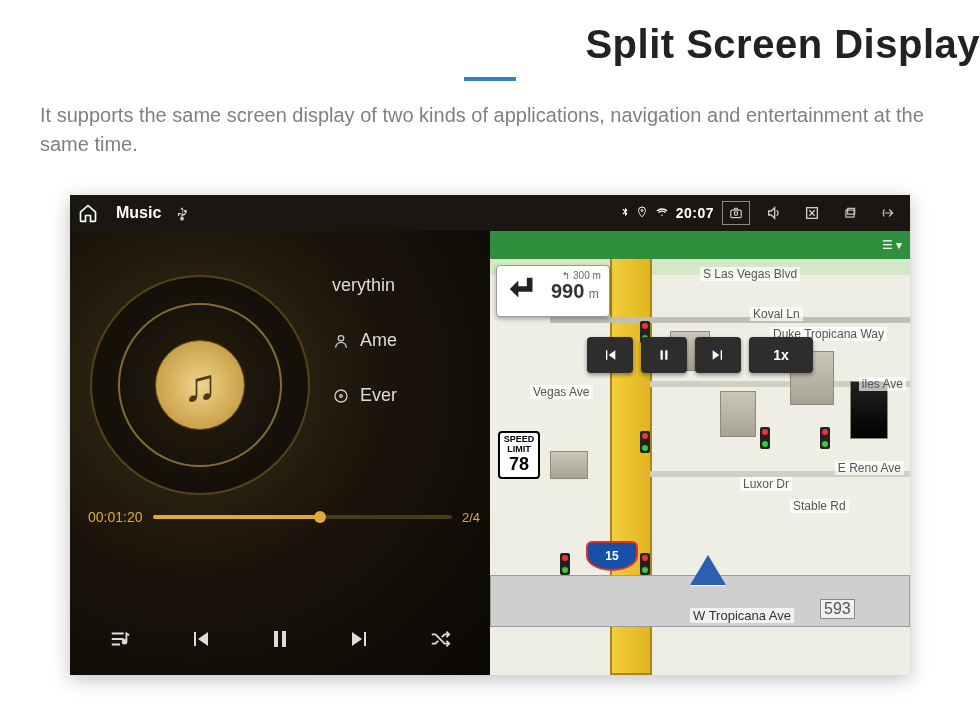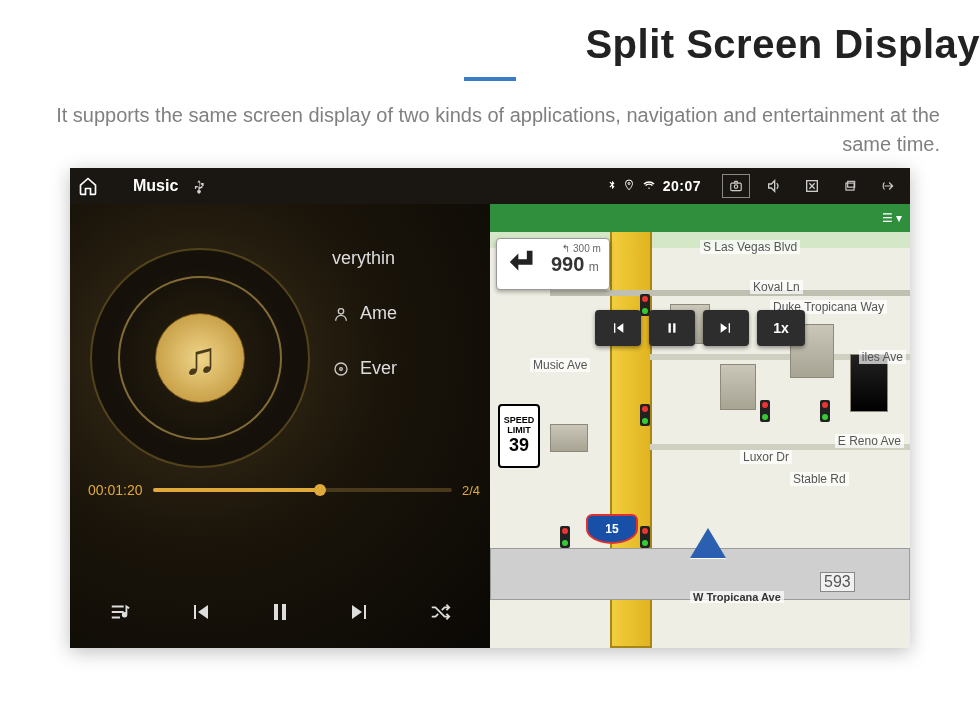--- a/index.html
+++ b/index.html
@@ -1,27 +1,27 @@
 <!DOCTYPE html>
 <html><head>
 <meta charset="utf-8">
 <style>
 * { margin: 0; padding: 0; box-sizing: border-box; }
 body { font-family: -apple-system, Helvetica, Arial, sans-serif; background: #fff; width: 980px; height: 716px; overflow: hidden; }
 .page { width: 980px; height: 716px; }
 .heading { text-align: right; padding: 22px 0 6px; }
 .heading h1 { font-size: 40px; font-weight: 700; color: #222; letter-spacing: 0.5px; }
 .underline { width: 52px; height: 4px; background: #3a7cc8; margin: 10px auto 14px; }
-.desc { text-align: right; font-size: 20px; color: #808080; line-height: 1.45; max-width: 900px; margin: 0 auto 9px; }
+.desc { text-align: left; font-size: 20px; color: #808080; line-height: 1.45; max-width: 900px; margin: 0 auto 36px; }
 .device-wrap { width: 840px; height: 480px; margin: 0 auto; background: #000; display: flex; flex-direction: column; box-shadow: 0 4px 18px rgba(0,0,0,.25); }
 .status-bar { height: 36px; display: flex; align-items: center; color: #fff; font-size: 14px; padding: 0 8px; background: #1a1712; position: relative; }
 .status-left { display: flex; align-items: center; gap: 14px; }
-.status-right { display: flex; align-items: center; gap: 13px; margin-left: auto; }
+.status-right { display: flex; align-items: center; gap: 0; margin-left: auto; }
 .home-icon svg, .usb-icon svg { display: block; }
-.status-title { font-size: 16px; font-weight: 600; margin-left: 21px; }
+.status-title { font-size: 16px; font-weight: 600; margin-left: 4px; }
 .sys-icons { display: flex; align-items: center; gap: 6px; font-size: 14px; }
 .clock { font-weight: 600; letter-spacing: .5px; }
 .sysbar-box { display: flex; align-items: center; gap: 10px; margin-left: 8px; }
 .sysbar-btn { width: 28px; height: 24px; display: flex; align-items: center; justify-content: center; color: #ccc; }
 .cam-box { border: 1px solid #888; padding: 2px 4px; }
 .back-icon svg { transform: scaleX(-1); }
 .split { flex: 1; display: flex; min-height: 0; }
 .music-pane { width: 420px; background: radial-gradient(ellipse at 30% 35%, #3b2f17 0%, #1a140a 45%, #0a0805 100%); color: #ddd; position: relative; display: flex; flex-direction: column; }
 .mp-body { flex: 1; position: relative; }
 .album-disc { position: absolute; left: 20px; top: 44px; width: 220px; height: 220px; border-radius: 50%; background: radial-gradient(circle at 50% 50%, #2a200e 0%, #15110a 60%); border: 2px solid rgba(200,160,60,.35); display: flex; align-items: center; justify-content: center; }
@@ -47,22 +47,22 @@
 .road-h3 { position: absolute; left: 160px; right: 0; top: 150px; height: 6px; background: #cfcfc2; }
 .road-h4 { position: absolute; left: 160px; right: 0; top: 240px; height: 6px; background: #cfcfc2; }
 .street-label { position: absolute; font-size: 12px; color: #555; background: rgba(255,255,255,.7); padding: 0 3px; }
 .top-strip { position: absolute; top: 0; left: 0; right: 0; height: 28px; background: #2f8f3c; display: flex; align-items: center; justify-content: flex-end; padding: 0 8px; color: #fff; font-size: 12px; gap: 6px; }
 .turn-card { position: absolute; left: 6px; top: 34px; background: #fff; border: 1px solid #999; border-radius: 4px; padding: 6px 10px; display: flex; align-items: center; gap: 10px; box-shadow: 0 2px 4px rgba(0,0,0,.3); }
 .turn-card .dist-big { font-size: 20px; font-weight: 600; color: #333; }
 .turn-card .dist-unit { font-size: 12px; color: #666; }
 .turn-card .sub { position: absolute; right: 8px; top: 4px; font-size: 10px; color: #666; }
 .nav-ctrl-row { position: absolute; left: 50%; top: 106px; transform: translateX(-50%); display: flex; gap: 8px; }
 .nav-btn { width: 46px; height: 36px; background: #2d2d2d; color: #fff; border-radius: 4px; display: flex; align-items: center; justify-content: center; font-size: 16px; box-shadow: 0 2px 4px rgba(0,0,0,.4); }
-.nav-btn.speed { width: 48px; font-size: 14px; font-weight: 600; }
-.speed-limit { position: absolute; left: 8px; top: 200px; width: 42px; background: #fff; border: 2px solid #000; border-radius: 4px; text-align: center; font-size: 9px; font-weight: 700; padding: 10px 0; line-height: 1.1; }
+.nav-btn.speed { width: 64px; font-size: 14px; font-weight: 600; }
+.speed-limit { position: absolute; left: 8px; top: 200px; width: 42px; background: #fff; border: 2px solid #000; border-radius: 4px; text-align: center; font-size: 9px; font-weight: 700; padding: 2px 0; line-height: 1.1; }
 .speed-limit .num { font-size: 18px; }
 .i15 { position: absolute; left: 96px; bottom: 104px; width: 52px; height: 30px; background: #1850a8; border-radius: 6px 6px 50% 50%; border: 2px solid #e03030; color: #fff; font-size: 12px; font-weight: 700; display: flex; align-items: center; justify-content: center; }
 .cursor-arrow { position: absolute; left: 200px; bottom: 90px; width: 0; height: 0; border-left: 18px solid transparent; border-right: 18px solid transparent; border-bottom: 30px solid #2b5fb0; filter: drop-shadow(0 1px 0 #fff); }
 .traffic-light { position: absolute; width: 10px; height: 22px; background: #222; border-radius: 2px; }
 .traffic-light::before { content: ""; position: absolute; top: 2px; left: 2px; width: 6px; height: 6px; background: #e33; border-radius: 50%; }
 .traffic-light::after { content: ""; position: absolute; bottom: 2px; left: 2px; width: 6px; height: 6px; background: #3c3; border-radius: 50%; }
 .map-bottom { position: absolute; left: 0; right: 0; bottom: 0; height: 34px; background: #e8e8e8; border-top: 1px solid #aaa; display: flex; align-items: center; font-size: 13px; color: #333; }
 .mb-cell { display: flex; align-items: center; gap: 6px; padding: 0 10px; border-right: 1px solid #bbb; height: 100%; }
 .mb-close { margin-left: auto; width: 40px; display: flex; align-items: center; justify-content: center; font-size: 22px; font-weight: 700; color: #333; border-left: 1px solid #bbb; height: 100%; }
 .flag-ico { width: 14px; height: 14px; background: conic-gradient(#000 0 25%, #fff 0 50%, #000 0 75%, #fff 0); border: 1px solid #333; }
@@ -241,26 +241,26 @@
           <div class="traffic-light" style="left:150px;top:90px"></div>
           <div class="traffic-light" style="left:150px;top:200px"></div>
           <div class="traffic-light" style="left:150px;bottom:100px"></div>
           <div class="traffic-light" style="left:270px;top:196px"></div>
           <div class="traffic-light" style="left:330px;top:196px"></div>
           <div class="traffic-light" style="left:70px;bottom:100px"></div>
 
           <span class="street-label" style="left:210px;top:36px">S Las Vegas Blvd</span>
           <span class="street-label" style="left:260px;top:76px">Koval Ln</span>
           <span class="street-label" style="left:280px;top:96px">Duke Tropicana Way</span>
-          <span class="street-label" style="left:40px;top:154px">Music Ave</span>
+          <span class="street-label" style="left:40px;top:154px">Vegas Ave</span>
           <span class="street-label" style="left:250px;top:246px">Luxor Dr</span>
           <span class="street-label" style="left:300px;top:268px">Stable Rd</span>
           <span class="street-label" style="right:6px;top:230px">E Reno Ave</span>
           <span class="street-label" style="right:4px;top:146px">iles Ave</span>
-          <span class="street-label" style="left:200px;bottom:45px;font-size:11px;font-weight:700;color:#333">W Tropicana Ave</span>
+          <span class="street-label" style="left:200px;bottom:52px;font-size:13px;font-weight:400;color:#333">W Tropicana Ave</span>
           <span class="street-label" style="left:330px;bottom:56px;border:1px solid #888;font-size:16px">593</span>
 
           <div class="i15">
               <span>15</span>
             </div>
           <div class="cursor-arrow"></div>
         </div>
 
         <div class="top-strip">
           <span>☰ ▾</span>
@@ -296,20 +296,20 @@
                 <path d="M16 5h2v14h-2zM4 5v14l10-7z"></path>
               </svg>
           </div>
           <div class="nav-btn speed">
               <span>1x</span>
             </div>
         </div>
 
         <div class="speed-limit">
           <div>SPEED LIMIT</div>
-          <div class="num">39</div>
+          <div class="num">78</div>
         </div>
 
       </div>
 
     </div>
   </div>
 </div>
 
 </body></html>

